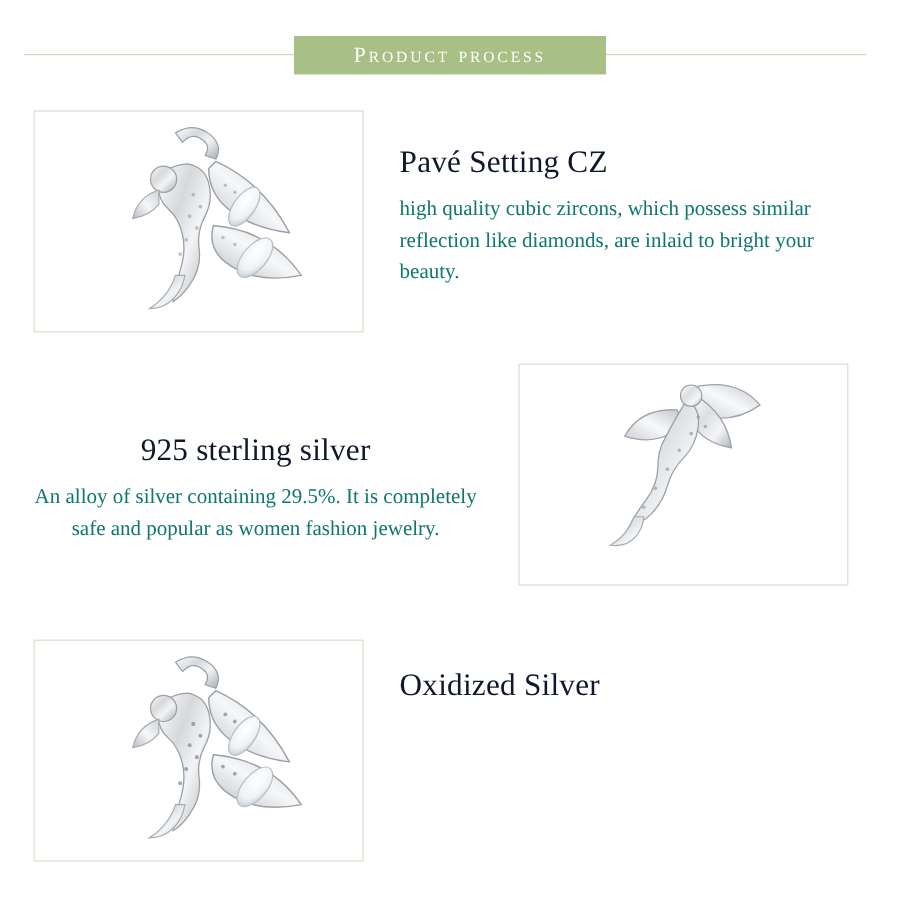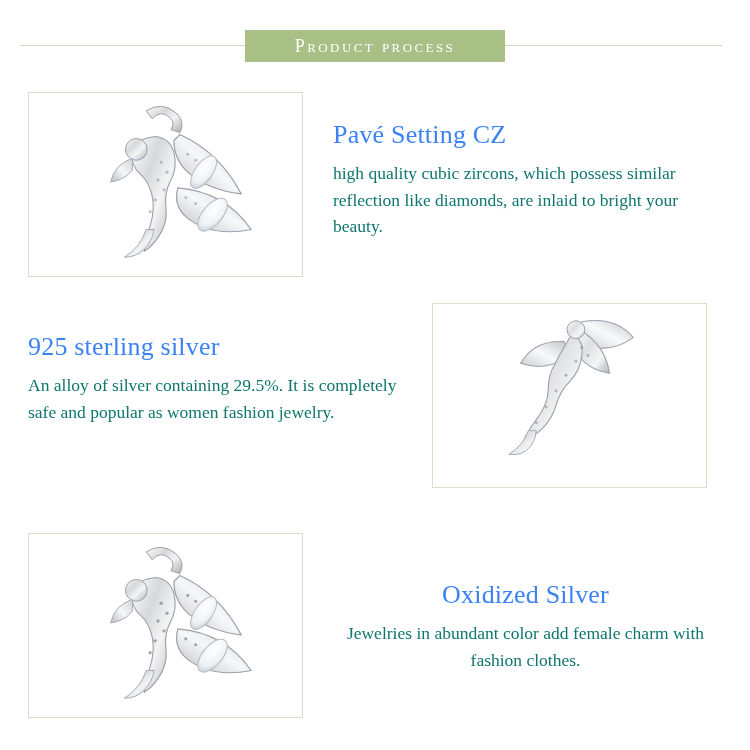--- a/index.html
+++ b/index.html
@@ -53,40 +53,40 @@
     background: #ffffff;
     overflow: hidden;
   }
 
   .text-block { position: absolute; }
   .text-block h2 {
     margin: 0 0 10px 0;
     font-family: "Liberation Serif", serif;
     font-weight: 400;
     font-size: 26px;
-    color: #3b82f6;
+    color: #0f172a;
     letter-spacing: .2px;
   }
   .text-block p {
     margin: 0;
     font-family: "Liberation Serif", serif;
     font-size: 17.5px;
     line-height: 1.52;
     color: #0f766e;
   }
 
   
   #photo-1 { top: 92px;  left: 28px;  width: 275px; height: 185px; }
   #text-1  { top: 120px; left: 333px; width: 385px; }
 
   #photo-2 { top: 303px; left: 432px; width: 275px; height: 185px; }
-  #text-2  { top: 332px; left: 28px;  width: 370px; }
+  #text-2  { top: 360px; left: 28px;  width: 370px; text-align: center; }
 
   #photo-3 { top: 533px; left: 28px;  width: 275px; height: 185px; }
-  #text-3  { top: 580px; left: 333px; width: 385px; text-align: center; }
+  #text-3  { top: 556px; left: 333px; width: 385px; }
 
   
   svg.fairy { display: block; width: 100%; height: 100%; }
 </style>
 </head>
 <body>
 
 <div class="page">
 
   <div class="header">
@@ -236,16 +236,15 @@
           <circle cx="168" cy="68" r="1.6"></circle>
         <circle cx="158" cy="106" r="1.6"></circle>
           <circle cx="168" cy="112" r="1.6"></circle>
       </g>
       <path d="M118 138 q-6 18 -22 28 q12 0 20 -8 q8 -8 10 -20z" fill="url(#sil3)" stroke="#a5abb1" stroke-width="1"></path>
     </svg>
   </div>
 
   <div class="text-block" id="text-3">
     <h2>Oxidized Silver</h2>
-    <p>Jewelries in abundant color add female charm with fashion clothes.</p>
   </div>
 
 </div>
 
 </body></html>

